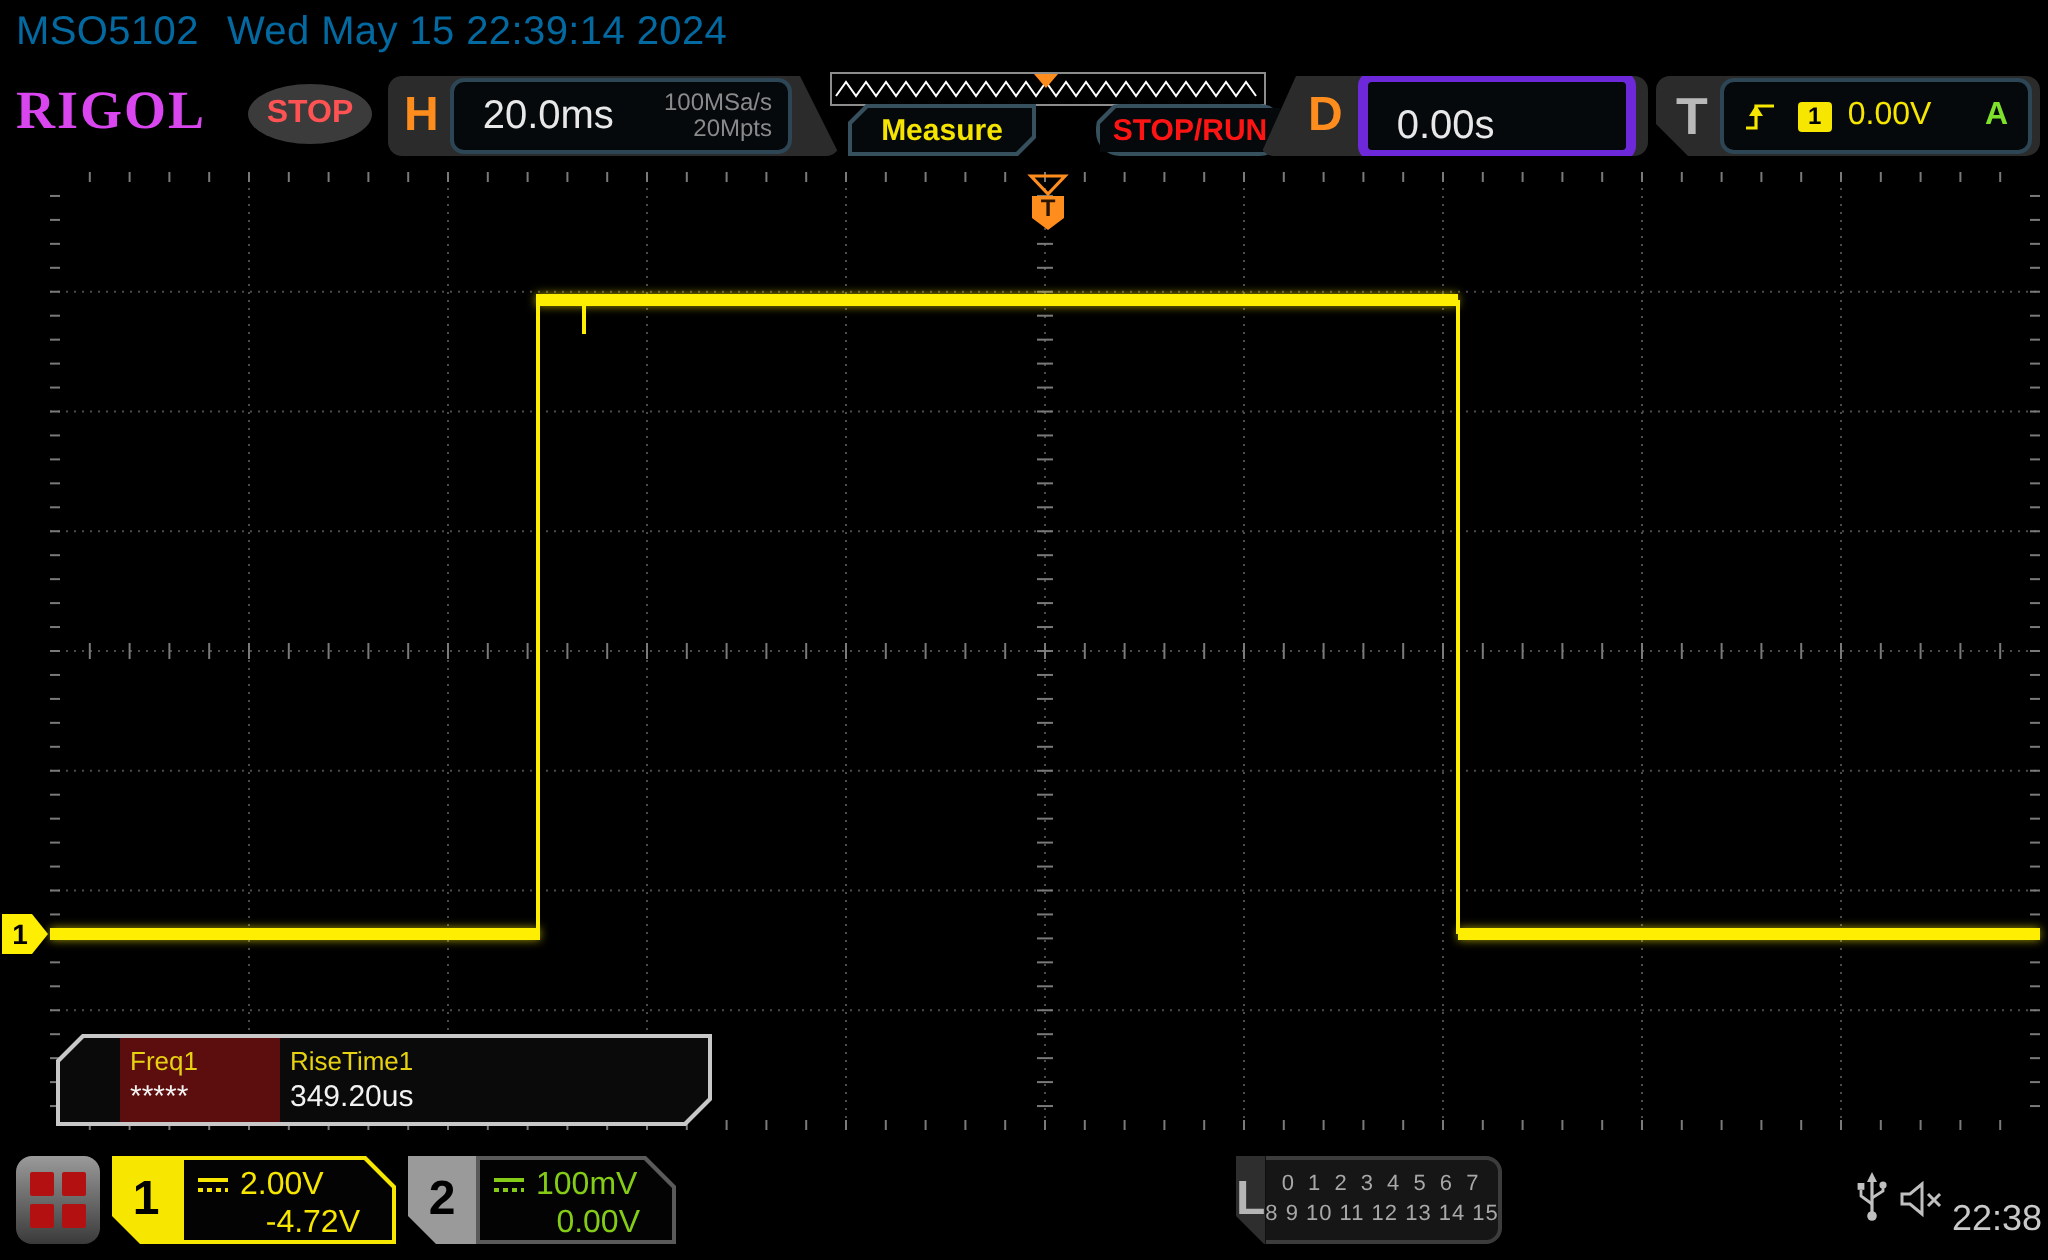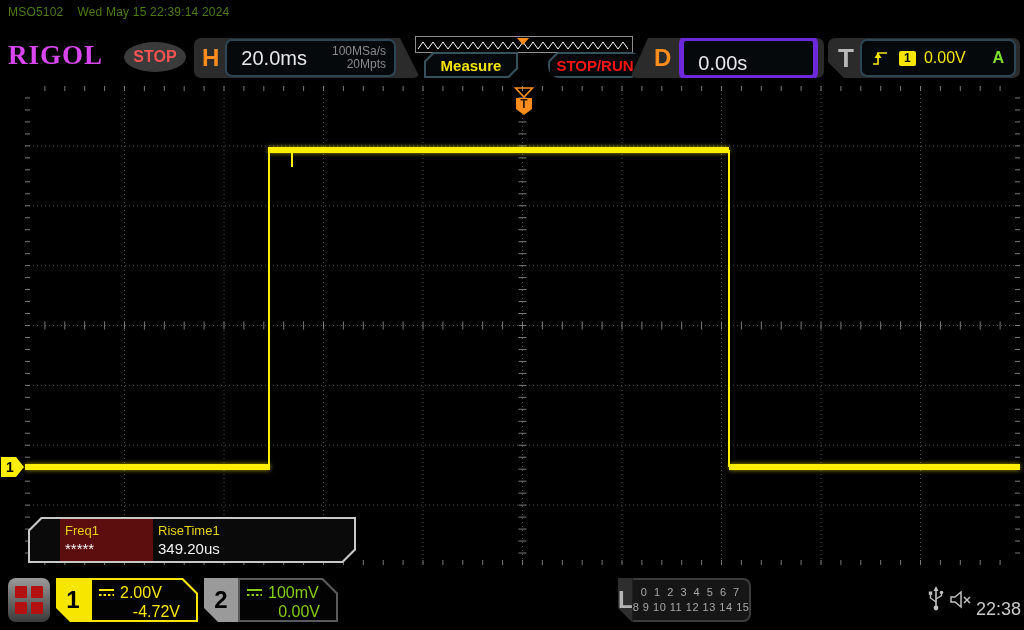--- a/index.html
+++ b/index.html
@@ -1,21 +1,21 @@
 <!DOCTYPE html>
 <html><head>
 <meta charset="utf-8">
 <style>
   html,body{margin:0;padding:0;background:#000;}
   .screen{position:relative;width:1024px;height:630px;background:#000;overflow:hidden;
           font-family:"Liberation Sans",sans-serif;-webkit-font-smoothing:antialiased;}
   .abs{position:absolute;}
 
   
-  .titlebar{left:8px;top:5px;color:#4d7c0f;font-size:12px;letter-spacing:0.2px;}
+  .titlebar{left:8px;top:5px;color:#0369a1;font-size:20px;letter-spacing:0.2px;}
   .titlebar .model{margin-right:14px;}
 
   
   .logo{left:8px;top:38px;color:#d946ef;font-family:"Liberation Serif",serif;
         font-weight:bold;font-size:27px;letter-spacing:1px;line-height:34px;}
   .stop-pill{left:124px;top:42px;width:62px;height:30px;background:#3b3b3b;border-radius:50%;
              display:flex;align-items:center;justify-content:center;
              color:#ff5252;font-weight:bold;font-size:16px;}
   .hgroup{left:194px;top:38px;width:226px;height:40px;background:#2b2b2b;border-radius:7px;
           clip-path:polygon(0 0,calc(100% - 20px) 0,100% 100%,0 100%);
@@ -59,21 +59,21 @@
   
   .meas-outer{left:28px;top:517px;width:328px;height:46px;background:#c8c8c8;
       clip-path:polygon(13px 0,100% 0,100% calc(100% - 13px),calc(100% - 13px) 100%,0 100%,0 13px);}
   .meas-inner{position:absolute;inset:2px;background:#0a0a0a;
       clip-path:polygon(12px 0,100% 0,100% calc(100% - 12px),calc(100% - 12px) 100%,0 100%,0 12px);
       display:flex;}
   .meas-spacer{width:30px;}
   .meas-cell{padding:4px 0 0 5px;box-sizing:border-box;}
   .meas-cell .mlabel{color:#e6d211;font-size:13px;margin-bottom:2px;}
   .meas-cell .mvalue{color:#f2f2f2;font-size:15px;}
-  .meas-freq{width:93px;background:#5c0d0d;}
+  .meas-freq{width:80px;background:#5c0d0d;}
   .meas-rise{width:95px;}
   .meas-fall{flex:1;}
 
   
   .menu-chip{left:8px;top:578px;width:42px;height:44px;border-radius:8px;
              background:linear-gradient(#9a9a9a,#3a3a3a);display:flex;align-items:center;justify-content:center;}
   .menu-grid{display:grid;grid-template-columns:12px 12px;grid-template-rows:12px 12px;gap:4px;}
   .menu-grid div{background:#b31111;border-radius:1px;}
   .chwidget{top:578px;height:44px;display:flex;}
   .ch1-widget{left:56px;width:142px;}

